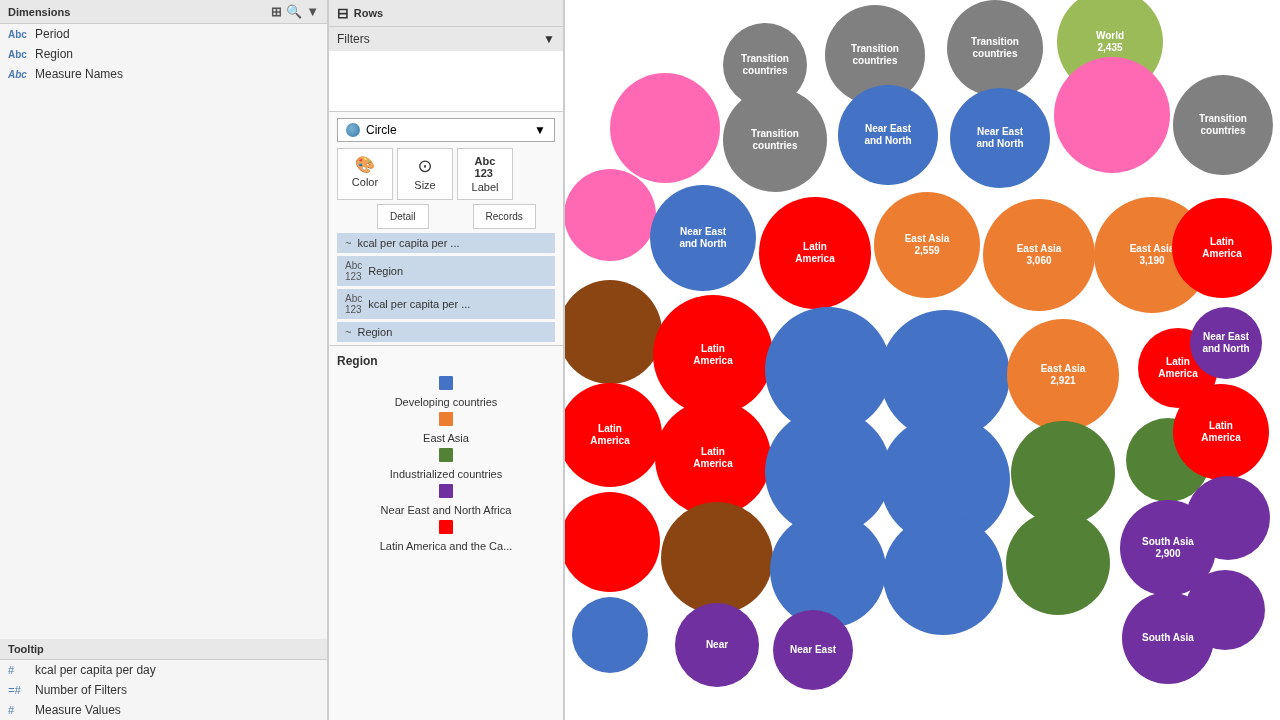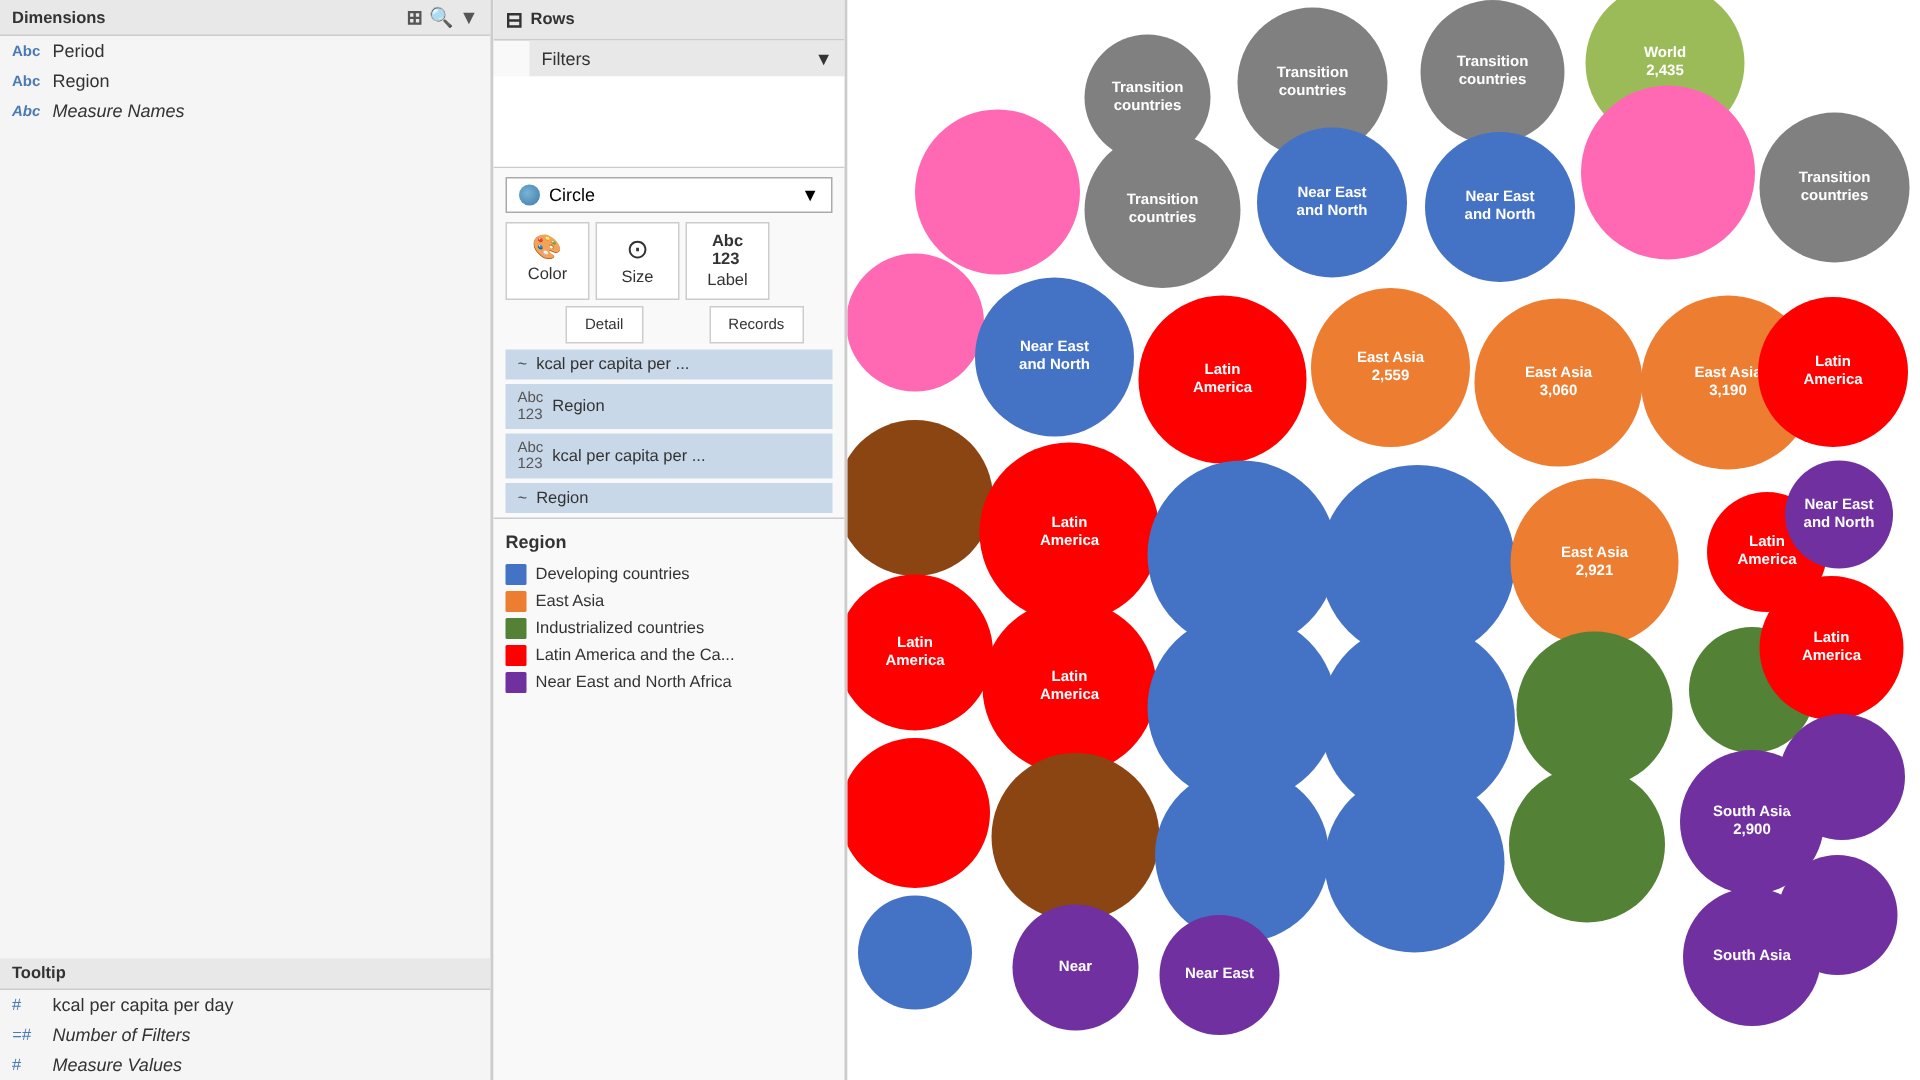--- a/index.html
+++ b/index.html
@@ -52,21 +52,21 @@
       font-size: 10px;
       color: #4a7ab5;
       margin-right: 5px;
       font-weight: bold;
       min-width: 22px;
     }
 
     .type-badge.italic { font-style: italic; }
 
     .dim-label { font-size: 12px; }
-    .dim-label.italic { font-style: italic; }
+    .dim-label.italic { }
 
     .measures-section {
       margin-top: 4px;
     }
 
     .hash-badge {
       font-size: 11px;
       color: #4a7ab5;
       margin-right: 5px;
       min-width: 22px;
@@ -103,21 +103,20 @@
 
     .filters-header {
       background: #e8e8e8;
       padding: 5px 8px;
       font-size: 12px;
       color: #333;
       display: flex;
       align-items: center;
       justify-content: space-between;
       cursor: pointer;
-      margin-left: 24px;
     }
 
     .filters-body {
       min-height: 60px;
       background: white;
     }
 
     .marks-section {
       border-bottom: 1px solid #ccc;
     }
@@ -227,20 +226,21 @@
       color: #333;
       margin-bottom: 6px;
     }
 
     .region-item {
       display: flex;
       align-items: center;
       gap: 6px;
       padding: 2px 0;
       cursor: pointer;
+      flex-direction: column;
     }
 
     .region-color-box {
       width: 14px;
       height: 14px;
       border-radius: 1px;
       flex-shrink: 0;
     }
 
     .region-item-label {
@@ -415,26 +415,26 @@
     </div>
     <div class="region-item">
       <div class="region-color-box" style="background:#ED7D31;"></div>
       <span class="region-item-label">East Asia</span>
     </div>
     <div class="region-item">
       <div class="region-color-box" style="background:#538135;"></div>
       <span class="region-item-label">Industrialized countries</span>
     </div>
     <div class="region-item">
+      <div class="region-color-box" style="background:#7030A0;"></div>
+      <span class="region-item-label">Near East and North Africa</span>
+    </div>
+    <div class="region-item">
       <div class="region-color-box" style="background:#FF0000;"></div>
       <span class="region-item-label">Latin America and the Ca...</span>
-    </div>
-    <div class="region-item">
-      <div class="region-color-box" style="background:#7030A0;"></div>
-      <span class="region-item-label">Near East and North Africa</span>
     </div>
   </div>
 </div>
 
 <div class="divider-line"></div>
 
 <div class="right-panel">
   <div class="chart-area" id="chart-container">
       <div class="bubble" style="left: 158px; top: 23px; width: 84px; height: 84px; background-color: rgb(128, 128, 128);">
         <span>Transition<br>countries</span>

